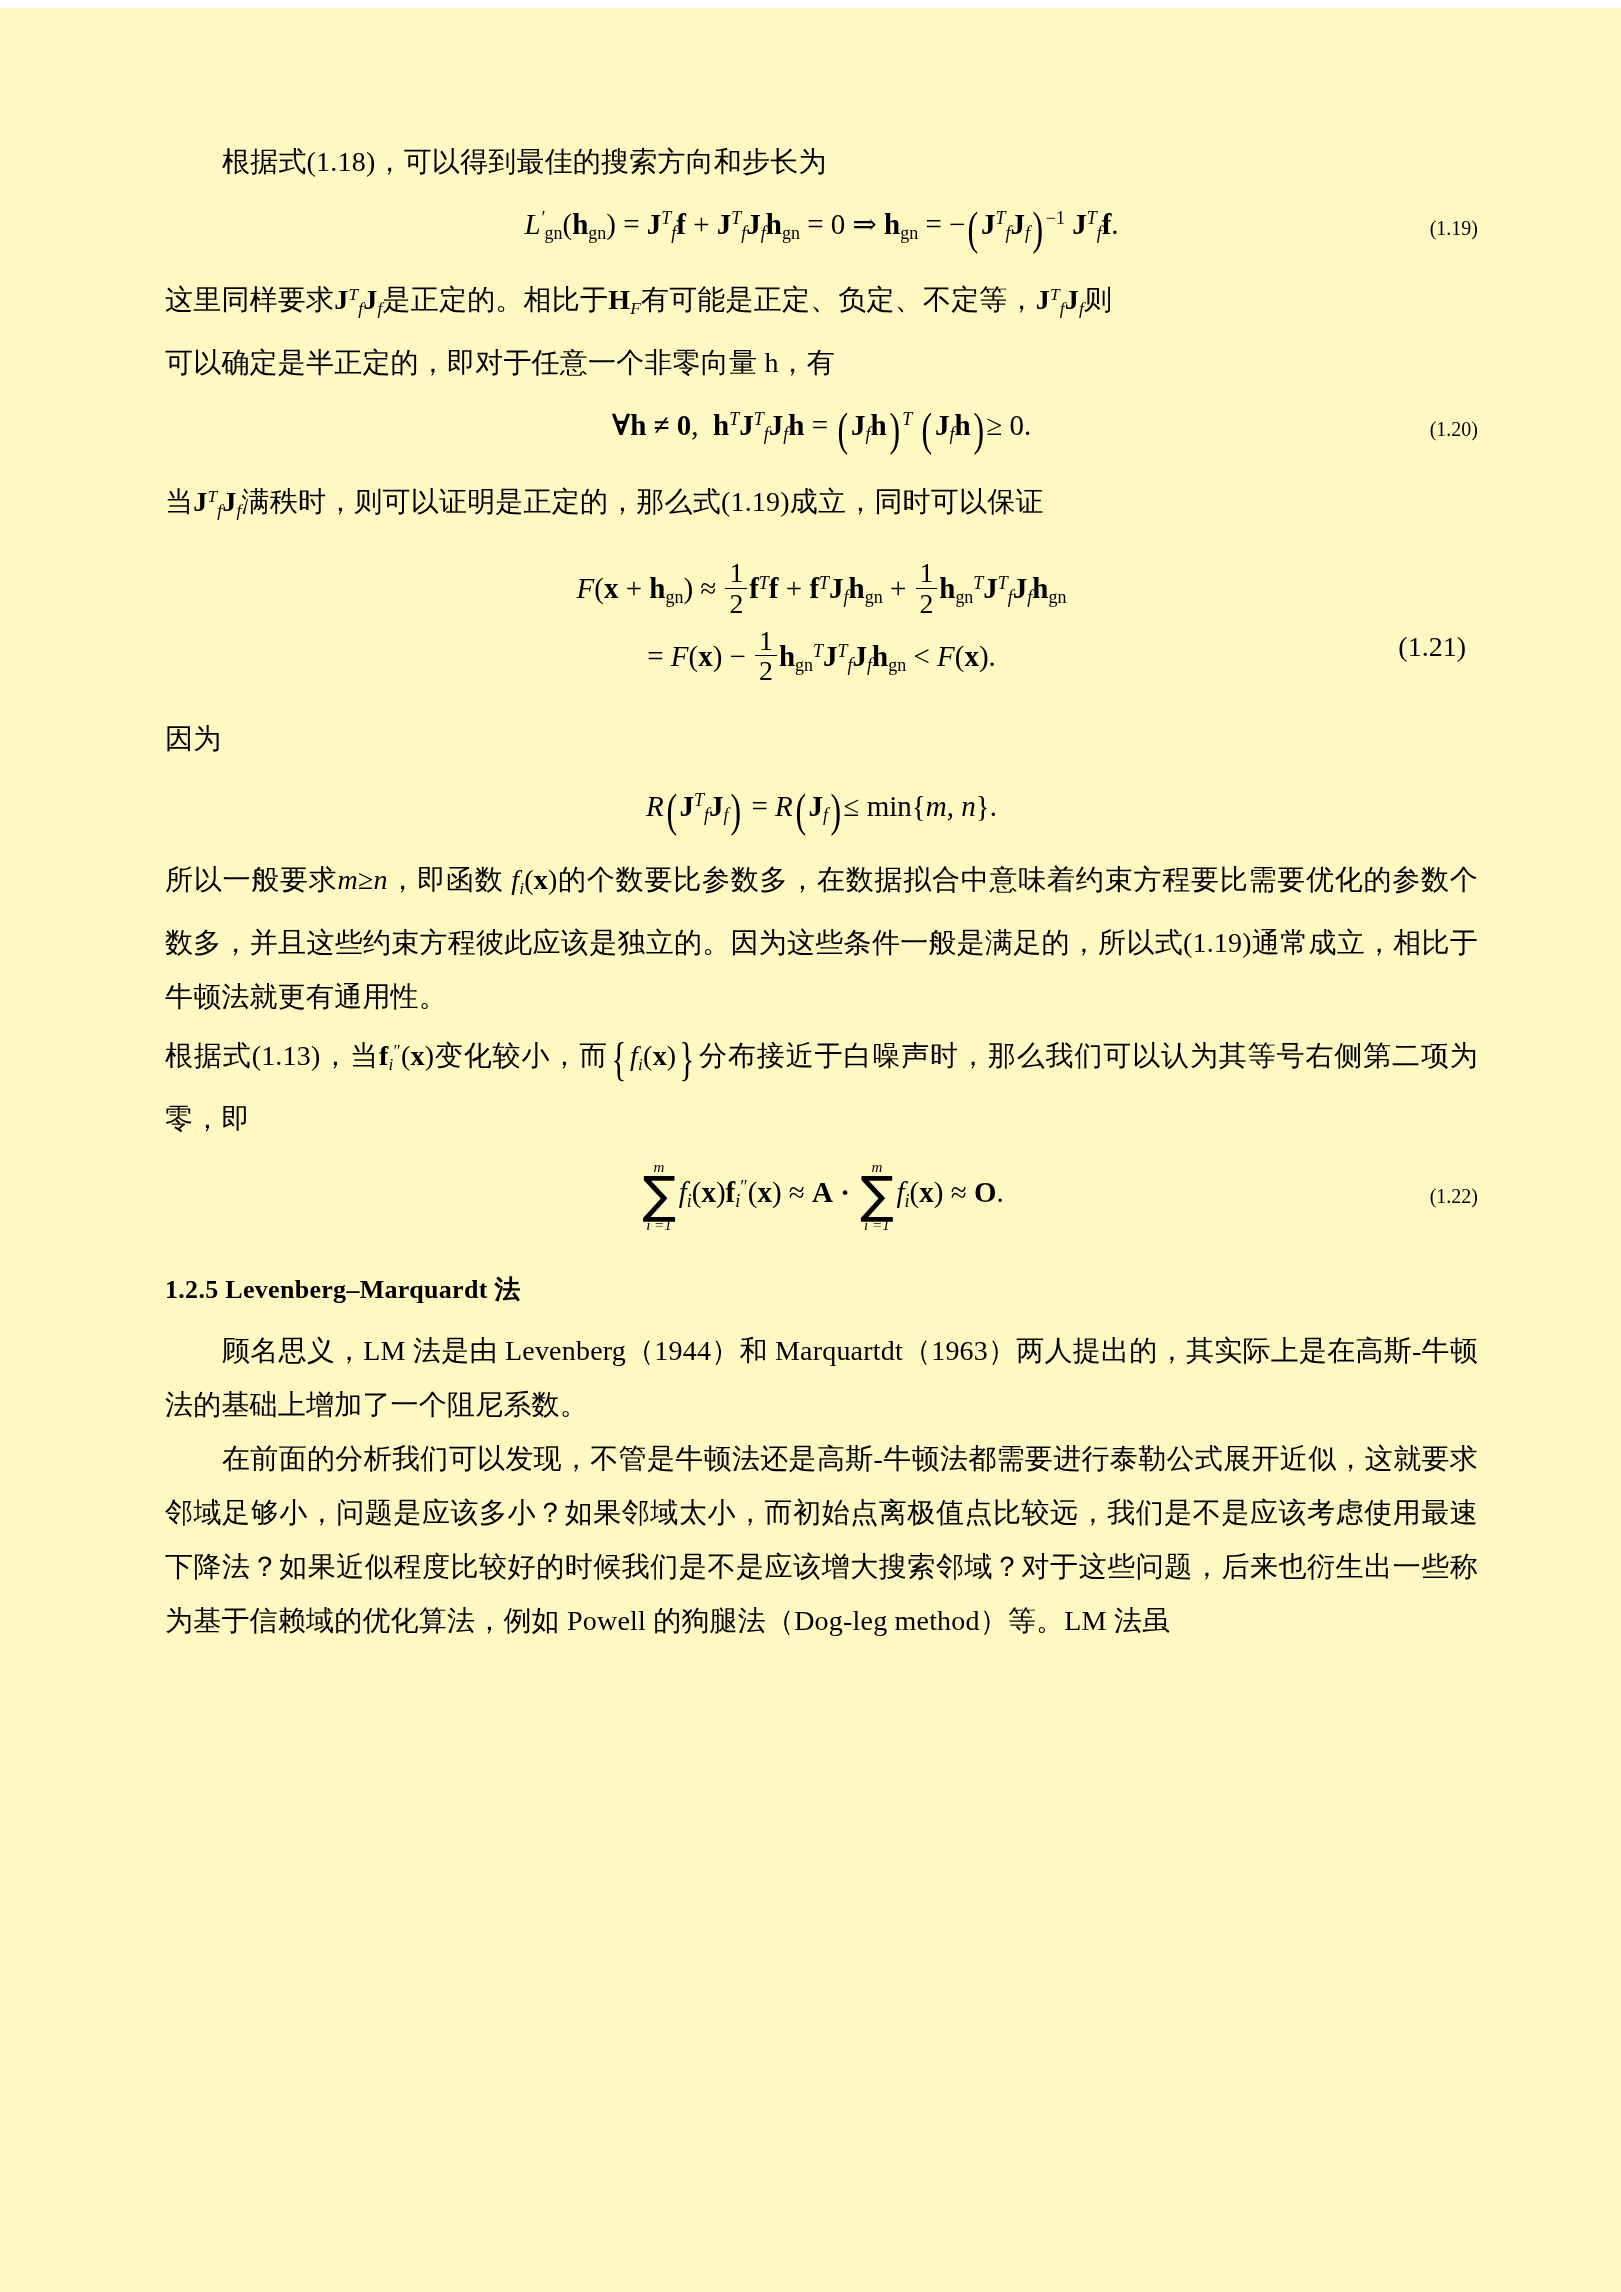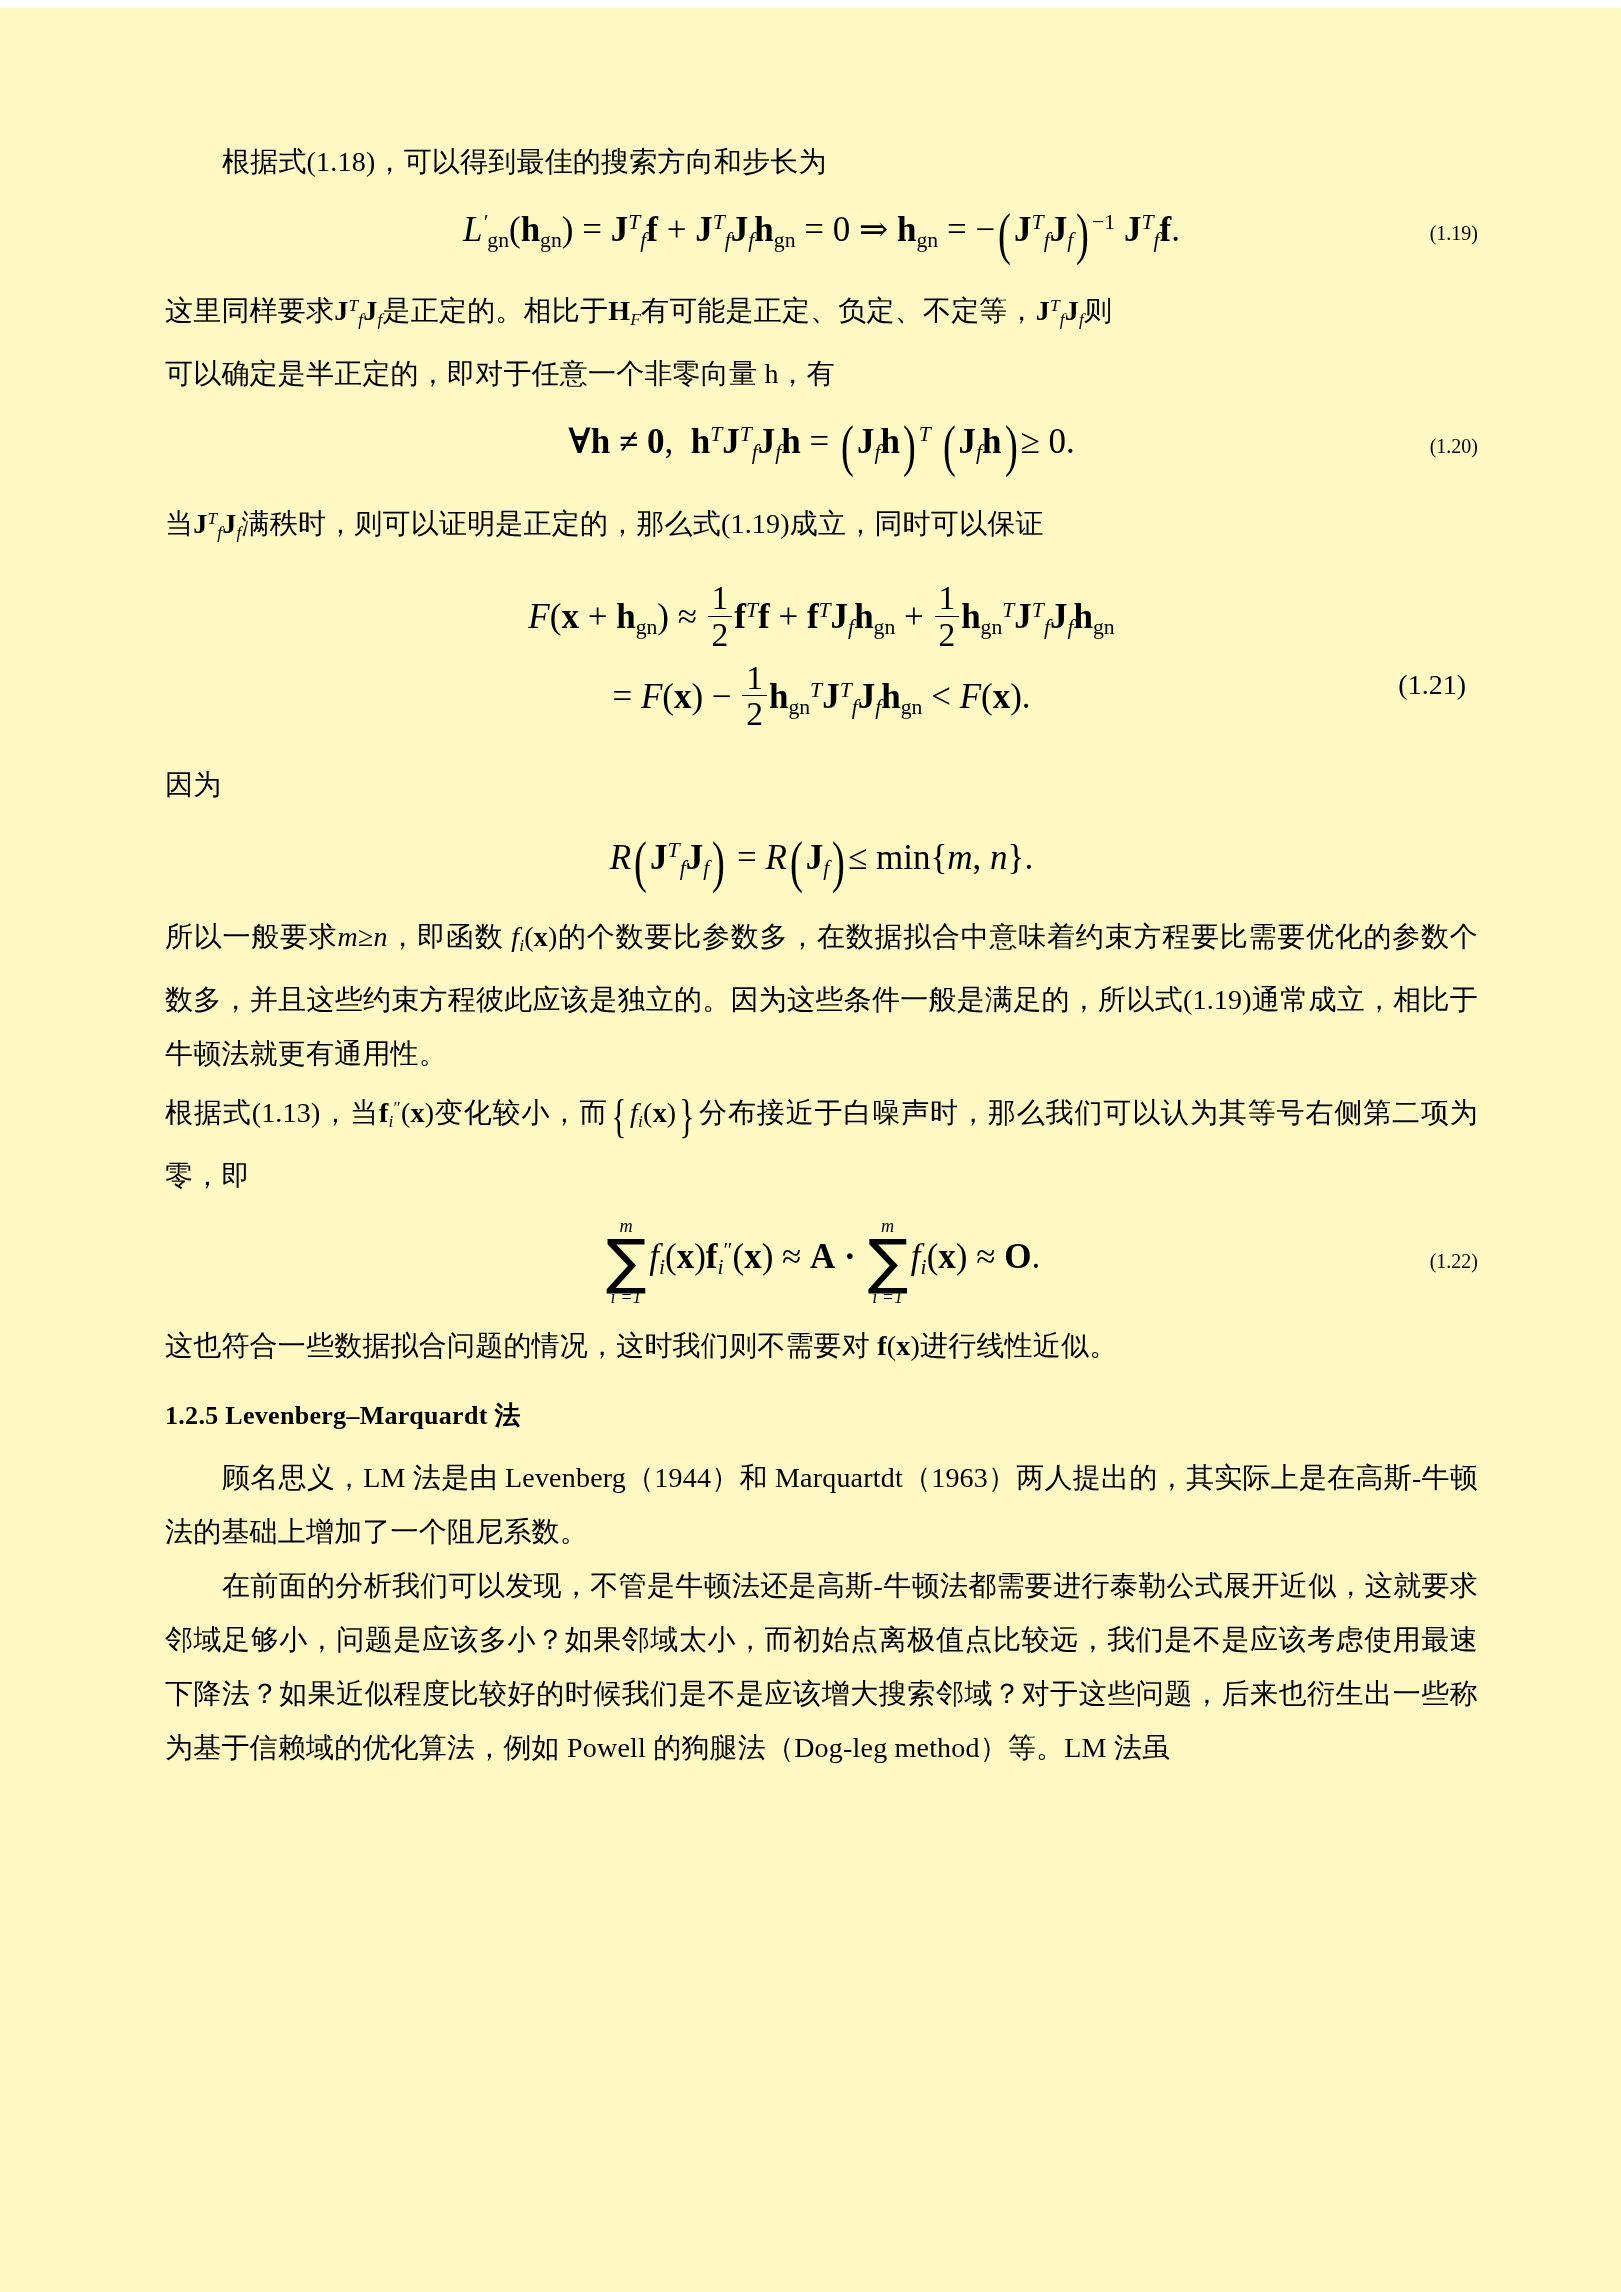--- a/index.html
+++ b/index.html
@@ -61,21 +61,21 @@
 
   
   .eqrow {
     position: relative;
     display: block;
     width: 100%;
     text-align: center;
   }
   .eqbody {
     display: inline-block;
-    font-size: 35px;
+    font-size: 29px;
     white-space: nowrap;
   }
   .eqnum {
     position: absolute;
     right: 0;
     top: 50%;
     transform: translateY(-50%);
     font-size: 20px;
     font-style: normal;
   }
@@ -278,21 +278,20 @@
         <span class="mb">·</span>
         <span class="sum"><span class="lim-top">m</span><span class="sigma">∑</span><span class="lim-bot">i =1</span></span><span class="mi">f</span><span class="sub">i</span><span>(</span><span class="mb">x</span><span>)</span>
         <span>≈</span>
         <span class="mb">O</span><span>.</span>
       </span>
       <span class="eqnum">(1.22)</span>
     </div>
 
     <div style="height:13.7px"></div>
 
-    <p class="para"><span>这也符合一些数据拟合问题的情况，这时我们则不需要对</span>&nbsp;<span class="mb">f</span><span>(</span><span class="mb">x</span><span>)</span><span>进行线性近似。</span></p>
 
     <div style="height:17.6px"></div>
 
     <h2 class="heading">1.2.5 Levenberg–Marquardt 法</h2>
 
     <div style="height:9.8px"></div>
 
     <p class="para indent">顾名思义，LM 法是由 Levenberg（1944）和 Marquartdt（1963）两人提出的，其实际上是在高斯-牛顿法的基础上增加了一个阻尼系数。</p>
 
     <p class="para indent">在前面的分析我们可以发现，不管是牛顿法还是高斯-牛顿法都需要进行泰勒公式展开近似，这就要求邻域足够小，问题是应该多小？如果邻域太小，而初始点离极值点比较远，我们是不是应该考虑使用最速下降法？如果近似程度比较好的时候我们是不是应该增大搜索邻域？对于这些问题，后来也衍生出一些称为基于信赖域的优化算法，例如 Powell 的狗腿法（Dog-leg method）等。LM 法虽</p>

